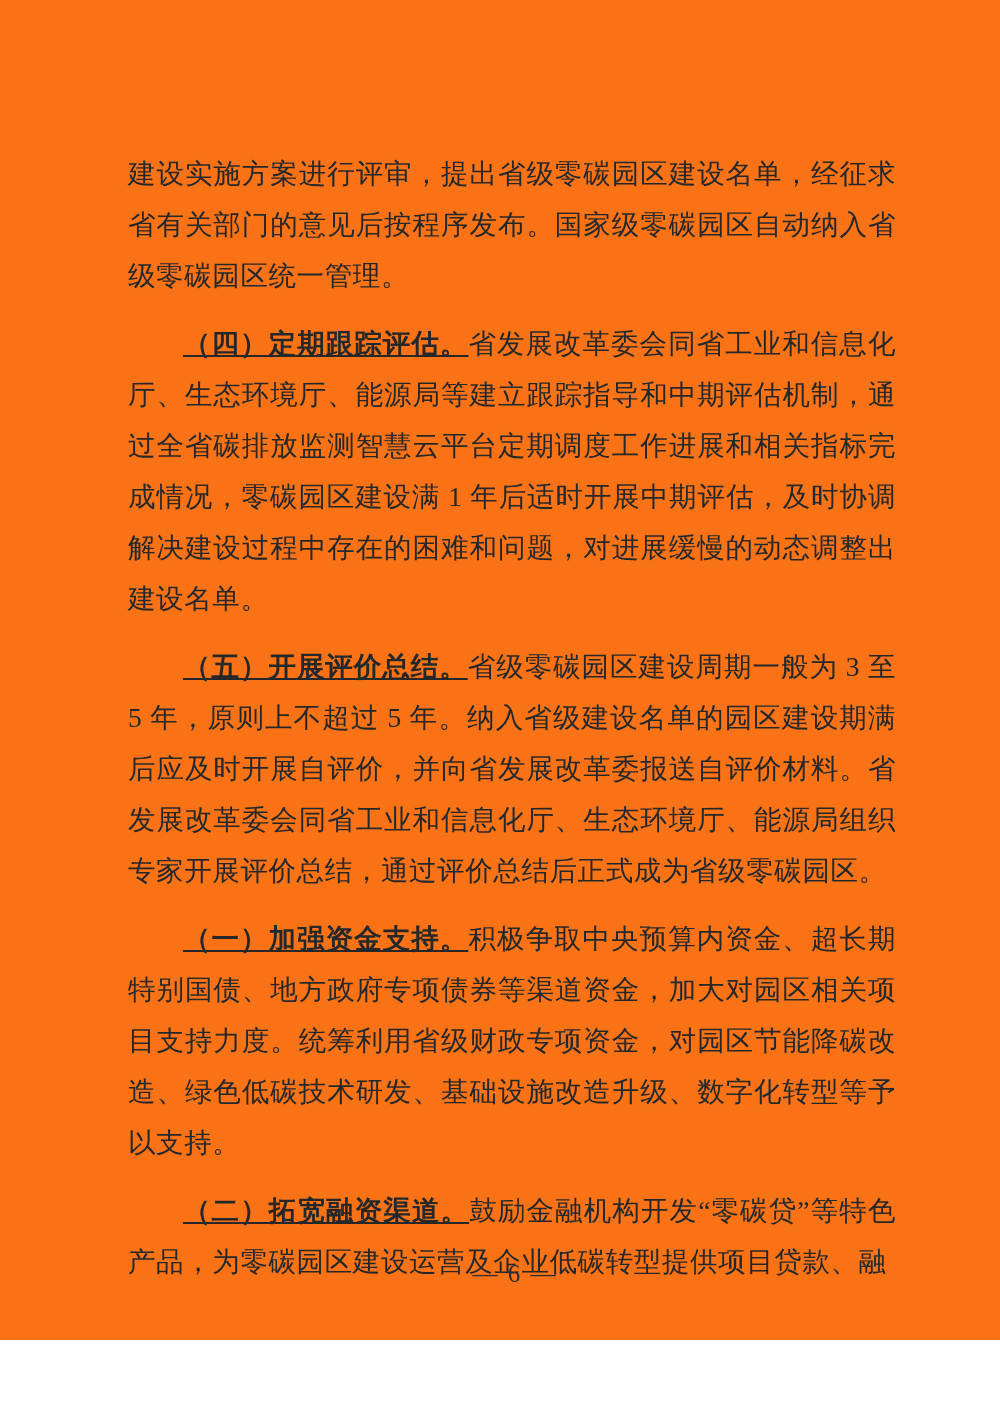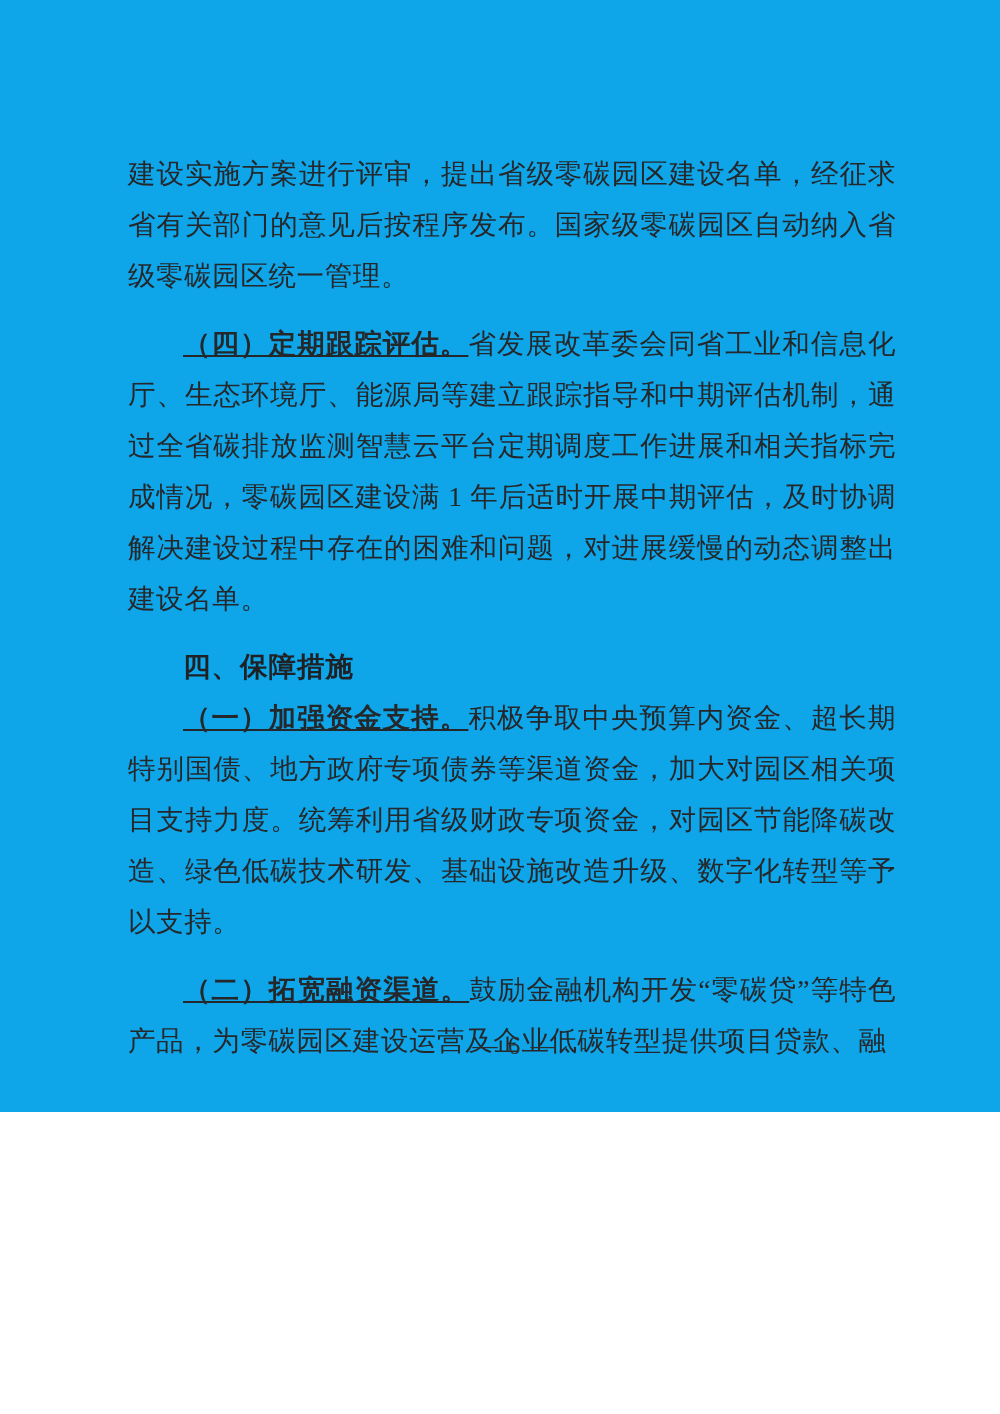--- a/index.html
+++ b/index.html
@@ -3,22 +3,22 @@
 <meta charset="utf-8">
 <style>
   html, body {
     margin: 0;
     padding: 0;
     background: #ffffff;
   }
   .page {
     position: relative;
     width: 1000px;
-    height: 1112px;
-    background: #0ea5e9;
+    height: 1340px;
+    background: #f97316;
     box-sizing: border-box;
     overflow: hidden;
     font-family: "Liberation Serif", "DejaVu Serif", serif;
   }
   .body-area {
     position: absolute;
     left: 128px;
     top: 148px;
     width: 768px;
   }
@@ -72,22 +72,24 @@
   <div class="body-area">
 
     <p class="para">
       <span>建设实施方案进行评审，提出省级零碳园区建设名单，经征求省有关部门的意见后按程序发布。国家级零碳园区自动纳入省级零碳园区统一管理。</span>
     </p>
 
     <p class="para indent">
       <span class="lead">（四）定期跟踪评估。</span><span>省发展改革委会同省工业和信息化厅、生态环境厅、能源局等建立跟踪指导和中期评估机制，通过全省碳排放监测智慧云平台定期调度工作进展和相关指标完成情况，零碳园区建设满 1 年后适时开展中期评估，及时协调解决建设过程中存在的困难和问题，对进展缓慢的动态调整出建设名单。</span>
     </p>
 
+    <p class="para indent">
+      <span class="lead">（五）开展评价总结。</span><span>省级零碳园区建设周期一般为 3 至 5 年，原则上不超过 5 年。纳入省级建设名单的园区建设期满后应及时开展自评价，并向省发展改革委报送自评价材料。省发展改革委会同省工业和信息化厅、生态环境厅、能源局组织专家开展评价总结，通过评价总结后正式成为省级零碳园区。</span>
+    </p>
 
-    <p class="section-heading">四、保障措施</p>
 
     <p class="para indent">
       <span class="lead">（一）加强资金支持。</span><span>积极争取中央预算内资金、超长期特别国债、地方政府专项债券等渠道资金，加大对园区相关项目支持力度。统筹利用省级财政专项资金，对园区节能降碳改造、绿色低碳技术研发、基础设施改造升级、数字化转型等予以支持。</span>
     </p>
 
     <p class="para indent">
       <span class="lead">（二）拓宽融资渠道。</span><span>鼓励金融机构开发“零碳贷”等特色产品，为零碳园区建设运营及企业低碳转型提供项目贷款、融</span>
     </p>
 
   </div>

